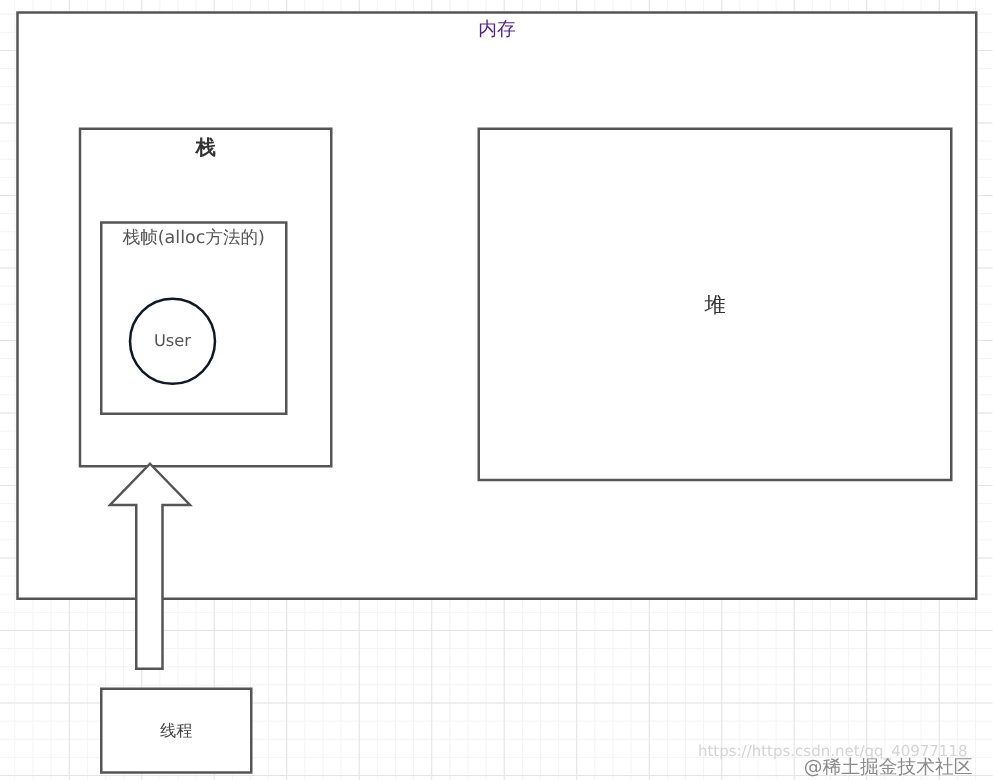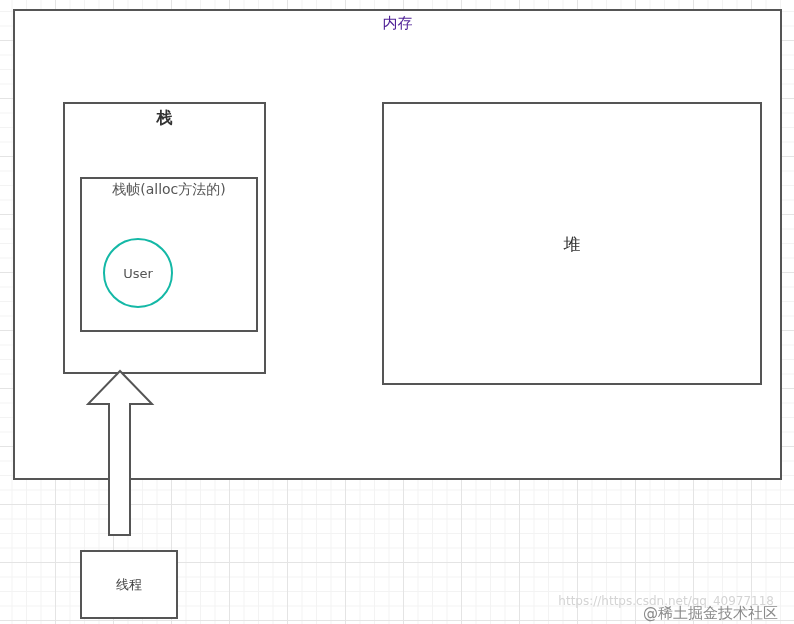--- a/index.html
+++ b/index.html
@@ -15,28 +15,28 @@
     background-position: 55px 40px, 55px 40px, 55px 40px, 55px 40px;
     font-family: "DejaVu Sans", sans-serif;
     color: #333;
   }
   .box { position: absolute; box-sizing: border-box; border: 2px solid #555; background: #fff; }
   .label { position: absolute; left: 0; right: 0; text-align: center; white-space: nowrap; }
   #memory { left: 13px; top: 9px; width: 769px; height: 471px; }
   #memory .label { top: 3px; font-size: 15px; color: #4c1d95; }
   #stack { left: 63px; top: 102px; width: 203px; height: 272px; }
   #stack .label { top: 4px; font-size: 16px; font-weight: bold; color: #333; }
-  #frame { left: 80px; top: 177px; width: 178px; height: 155px; padding-left: 32px; }
+  #frame { left: 80px; top: 177px; width: 150px; height: 155px; padding-left: 32px; }
   #frame .label { top: 2px; font-size: 14px; color: #555; }
   #user { position: absolute; left: 103px; top: 238px; width: 70px; height: 70px; box-sizing: border-box;
-          border: 2px solid #14b8a6; border-radius: 50%; background: #fff;
+          border: 2px solid #0f172a; border-radius: 50%; background: #fff;
           display: flex; align-items: center; justify-content: center; font-size: 13px; color: #555; }
   #heap { left: 382px; top: 102px; width: 380px; height: 283px; }
   #heap .center { position: absolute; left: 0; right: 0; top: 50%; transform: translateY(-50%); text-align: center; font-size: 17px; color: #333; }
-  #thread { left: 80px; top: 550px; width: 98px; height: 69px; }
+  #thread { left: 80px; top: 550px; width: 122px; height: 69px; }
   #thread .center { position: absolute; left: 0; right: 0; top: 50%; transform: translateY(-50%); text-align: center; font-size: 13px; color: #444; }
   #arrow { position: absolute; left: 86px; top: 369px; }
   #watermark { position: absolute; right: 16px; top: 604px; font-size: 15px; color: #8a8a8a; white-space: nowrap; }
   #watermark-url { position: absolute; right: 20px; top: 594px; font-size: 12px; color: #d4d4d4; white-space: nowrap; }
 </style>
 </head>
 <body>
 
 <div class="box" id="memory">
   <div class="label">内存</div>

